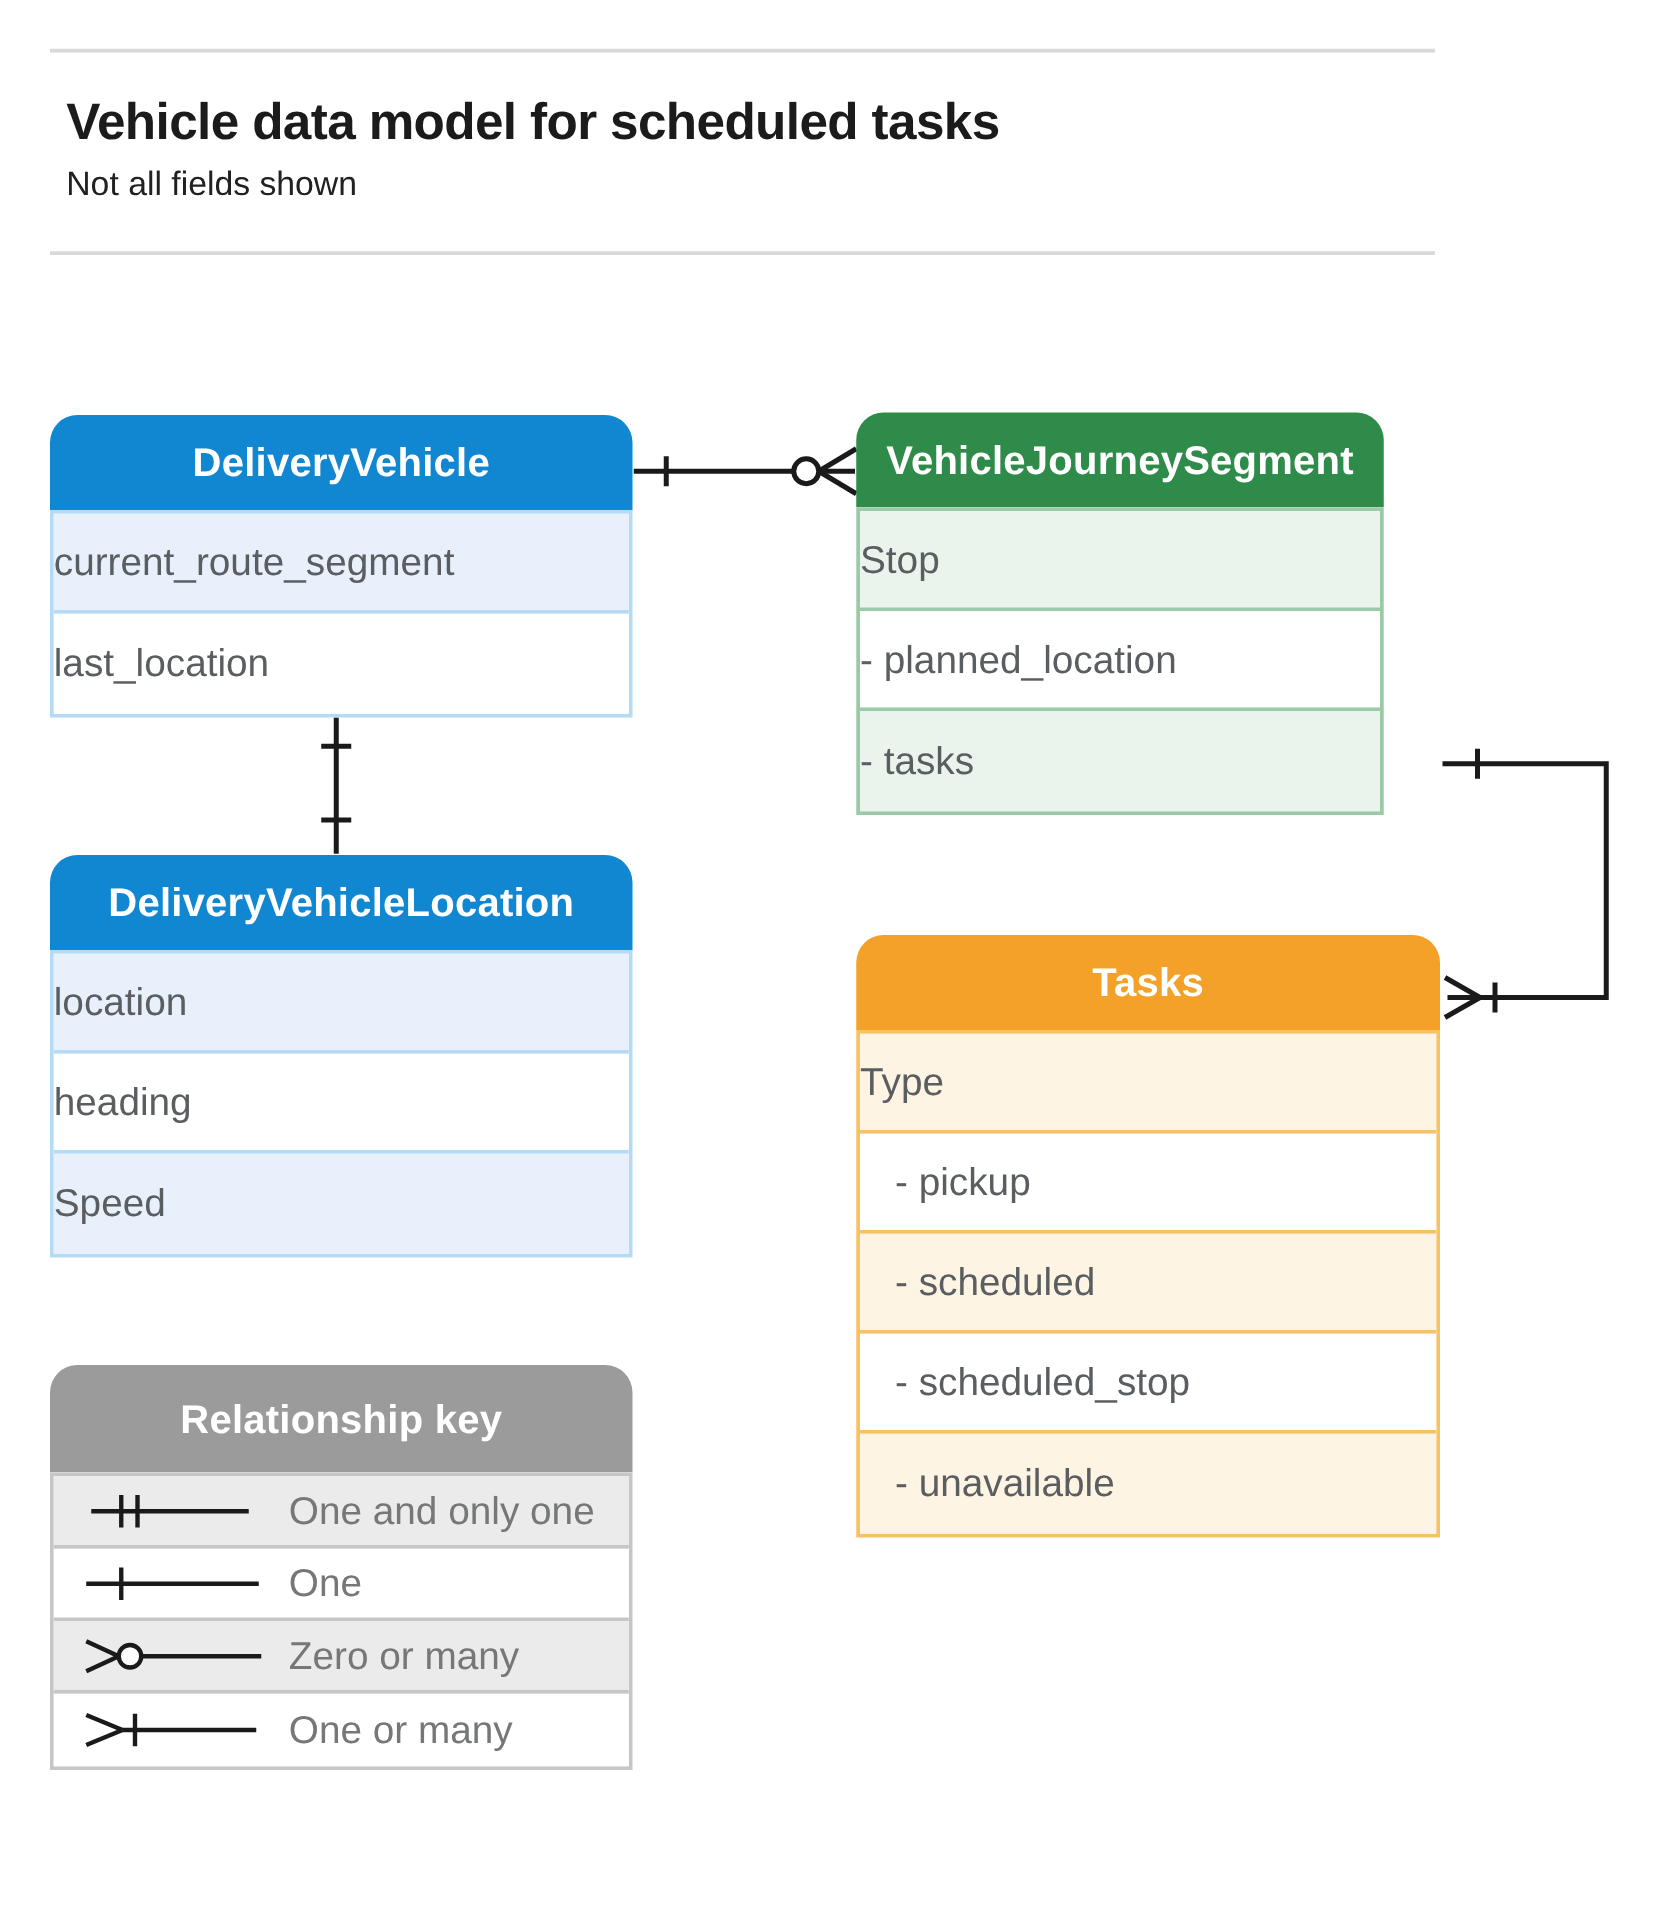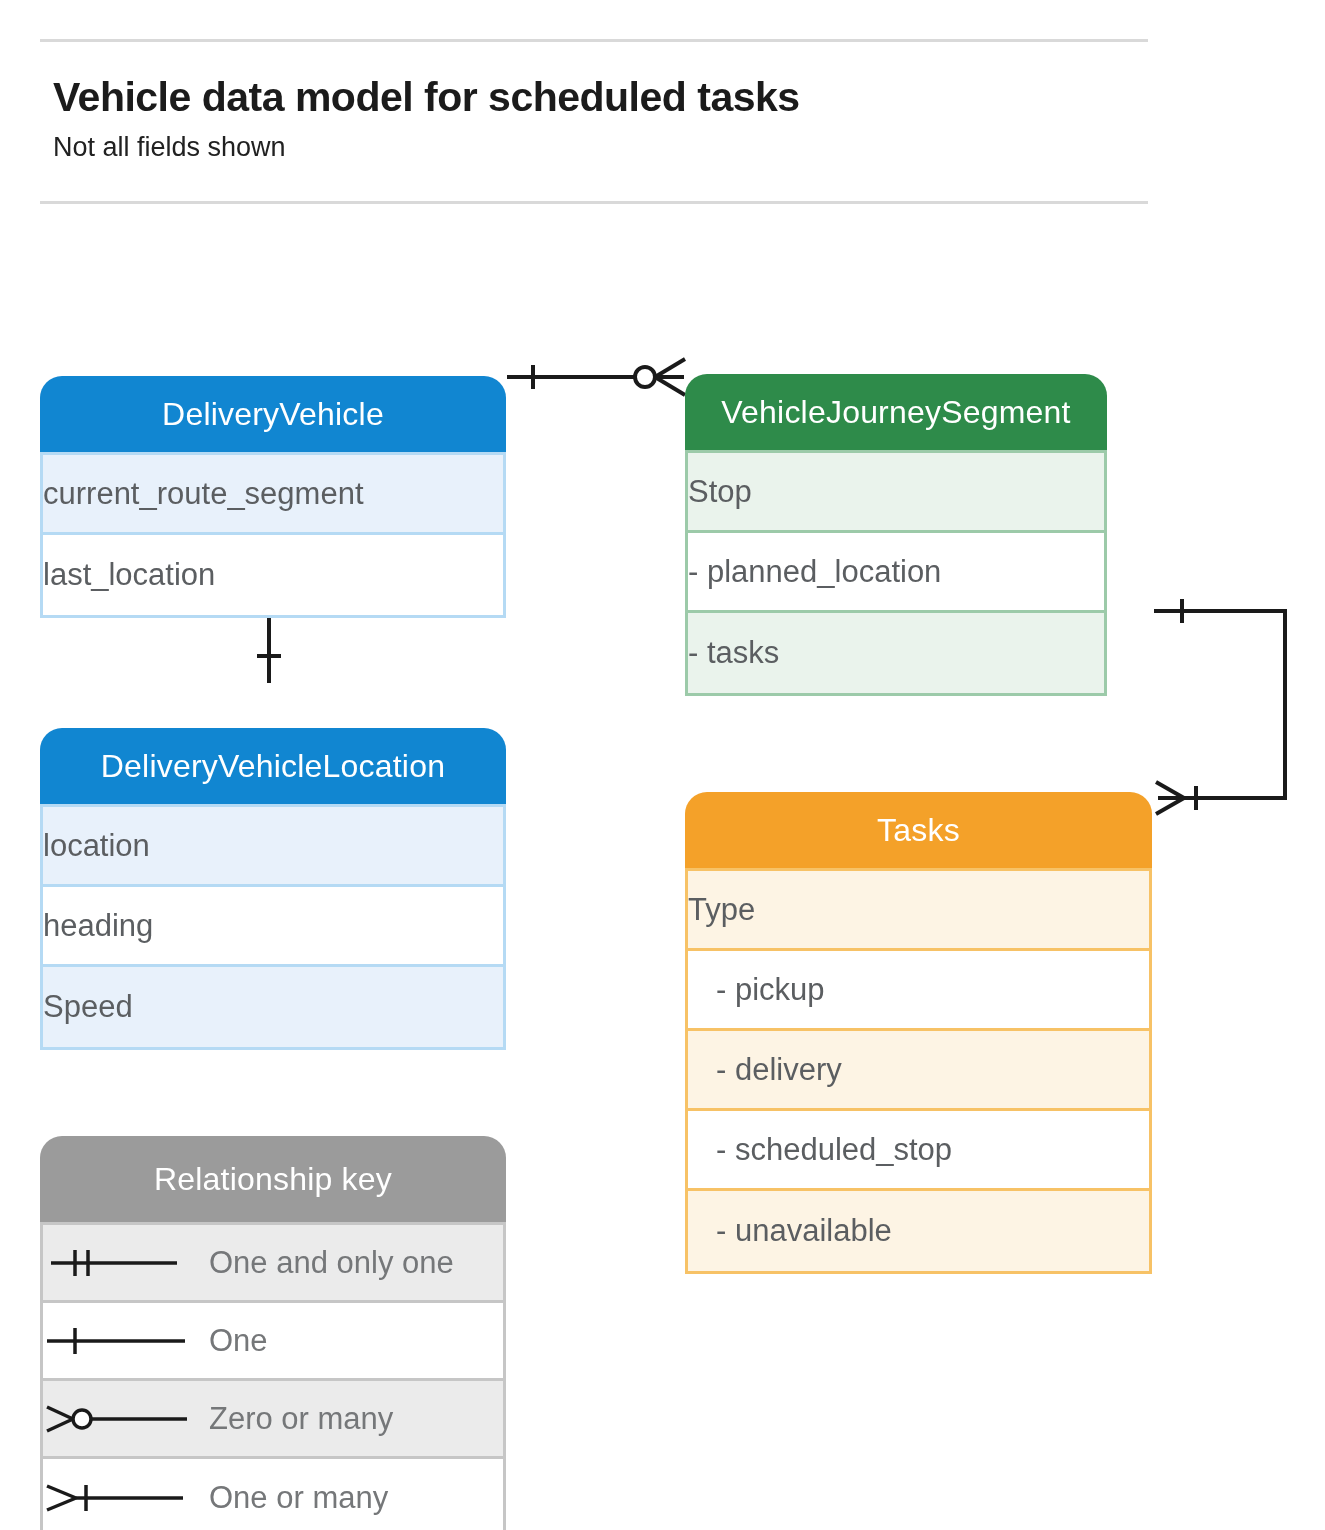--- a/index.html
+++ b/index.html
@@ -29,21 +29,21 @@
   .page-subtitle{
     position:absolute;left:53px;top:132px;
     font-size:27px;color:#212121;
   }
 
   
   .entity{position:absolute;}
   .entity .hdr{
     height:76px;border-radius:22px 22px 0 0;
     display:flex;align-items:center;justify-content:center;
-    color:#ffffff;font-size:32px;font-weight:normal;letter-spacing:0.2px;margin-top:44px;
+    color:#ffffff;font-size:32px;font-weight:bold;letter-spacing:0.2px;
   }
   .entity .rows{border:3px solid var(--eb);border-top:none;background:#fff;}
   .entity .row{
     height:80px;display:flex;align-items:center;
     font-size:31px;color:var(--field-text);
     border-bottom:3px solid var(--eb);
   }
   .entity .rows{border-top:3px solid var(--eb);}
   .entity .row:last-child{border-bottom:none;}
   .entity .row.tint{background:var(--et);}
@@ -58,21 +58,21 @@
   .entity .hdr{background:var(--eh);}
 
   #entity-delivery-vehicle{left:40px;top:332px;width:466px;}
   #entity-vehicle-journey-segment{left:685px;top:330px;width:422px;}
   #entity-delivery-vehicle-location{left:40px;top:684px;width:466px;}
   #entity-tasks{left:685px;top:748px;width:467px;}
 
   
   #legend{left:40px;top:1092px;width:466px;}
   #legend .hdr{height:86px;font-size:32px;}
-  #legend .row{height:78px;padding-left:2px;}
+  #legend .row{height:58px;padding-left:24px;}
   #legend .legend-label{font-size:31px;color:var(--legend-text);margin-left:14px;}
   .sym{flex:none;display:block;}
   .sym line,.sym circle{stroke:var(--connector-color);stroke-width:3.5;}
   .sym circle{fill:#ffffff;}
 
   
   .overlay{position:absolute;left:0;top:0;width:1325px;height:1530px;pointer-events:none;}
   .overlay line,.overlay path,.overlay circle{stroke:var(--connector-color);stroke-width:4;}
   .overlay path{fill:none;}
   .overlay circle{fill:#ffffff;}
@@ -154,21 +154,21 @@
   <section class="entity orange" id="entity-tasks">
     <header class="hdr">Tasks</header>
     <div class="rows">
       <div class="row tint">
           <span>Type</span>
         </div>
       <div class="row white indent">
           <span>- pickup</span>
         </div>
       <div class="row tint indent">
-          <span>- delivery</span>
+          <span>- scheduled</span>
         </div>
       <div class="row white indent">
           <span>- scheduled_stop</span>
         </div>
       <div class="row tint indent">
           <span>- unavailable</span>
         </div>
     </div>
   </section>
 

